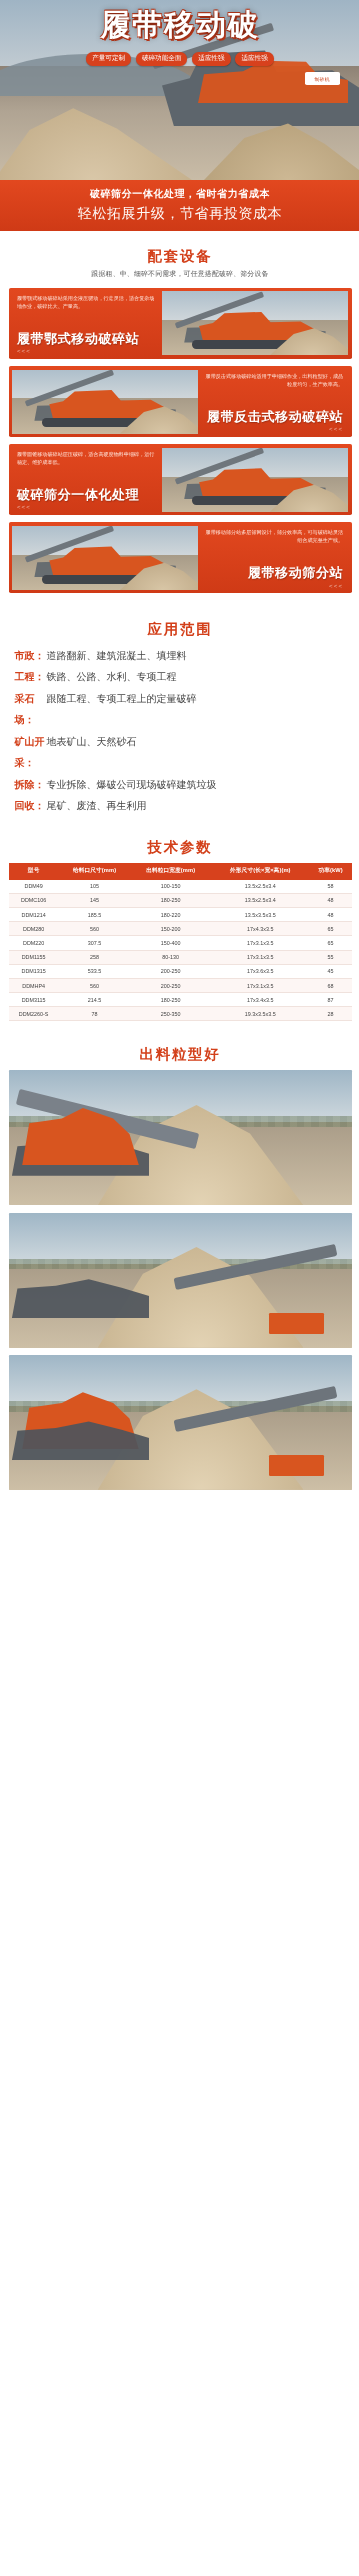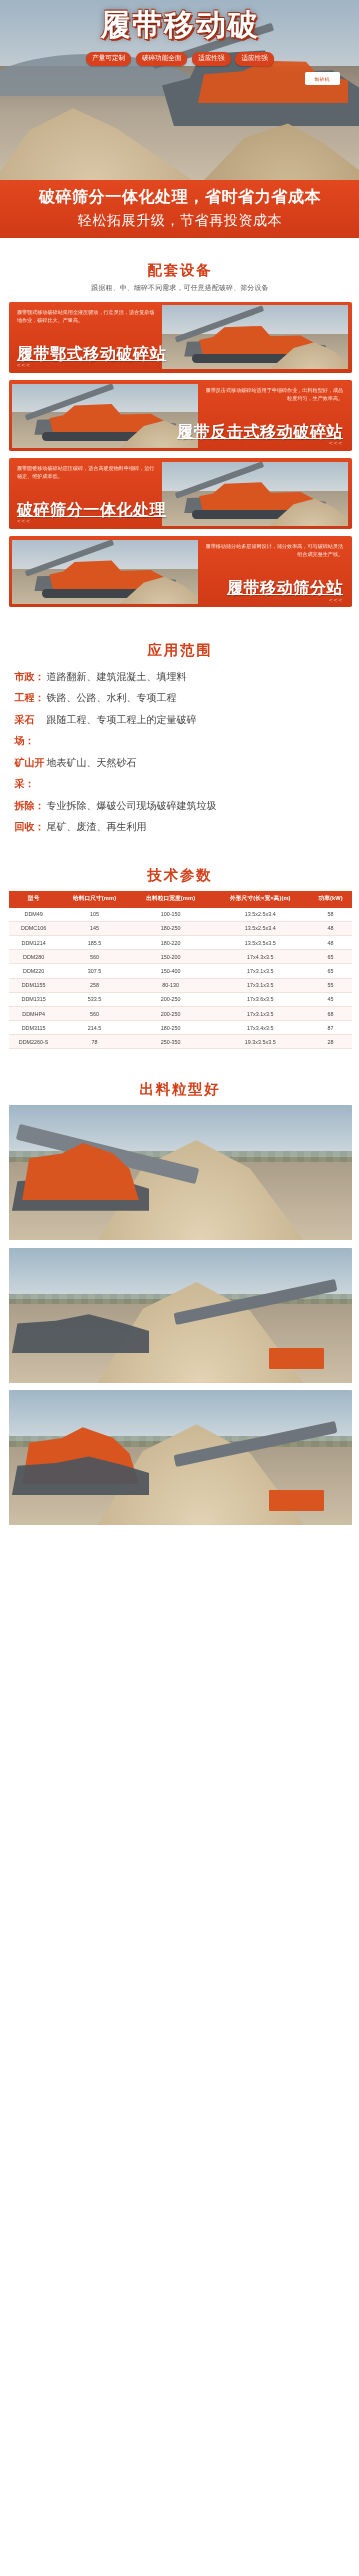--- a/index.html
+++ b/index.html
@@ -94,35 +94,34 @@
 
   
   .redband {
     width:360px;
     background: linear-gradient(#e2481f, #cf3a16);
     padding: 7.2px 0 8.4px;
     text-align:center;
     color:#fff;
   }
   .redband .l1 {
-    font-size: 16px; font-weight:bold; letter-spacing:0.6px;
+    font-size: 10px; font-weight:bold; letter-spacing:0.6px;
   }
   .redband .l2 {
     margin-top:3.6px; font-size: 14px; letter-spacing:0.6px; opacity:.97;
   }
 
   
   .sec-title {
     text-align:center;
     font-size: 14.4px;
     font-weight: bold;
     color: #d3401a;
     letter-spacing: 1.8px;
     padding: 15.6px 0 3.6px;
-    margin-top: 7px;
   }
 
   .sec-desc {
     text-align:center;
     font-size: 6.9px;
     color:#555;
     padding-bottom: 7.2px;
     letter-spacing:0.2px;
   }
 
@@ -170,24 +169,23 @@
   }
   .photo .heap {
     position:absolute; right: -4%; bottom: 0;
     width: 46%; height: 44%;
     background: radial-gradient(ellipse at 50% 100%, #d8c6a6, #b8a280);
     clip-path: polygon(0% 100%, 28% 24%, 52% 4%, 74% 34%, 100% 100%);
   }
 
   .card .label {
     position:absolute; left: 8.4px; top: 42px;
-    font-size: 16px; font-weight:bold; color:#fff;
+    font-size: 13px; font-weight:bold; color:#fff;
     letter-spacing: 0.6px;
     text-shadow: 0.6px 0.6px 1.2px rgba(0,0,0,.25);
-    text-decoration: underline;
   }
   .card .blurb {
     position:absolute; left: 8.4px; top: 7.2px; width: 138px;
     font-size: 5.1px; color:#ffe6dd; line-height: 1.5;
   }
   .card .chev {
     position:absolute; left: 8.4px; bottom: 4.8px;
     font-size: 6px; color: rgba(255,255,255,.6); letter-spacing:1.2px;
   }
   .card.rev .photo { left: 3.6px; right:auto; }

